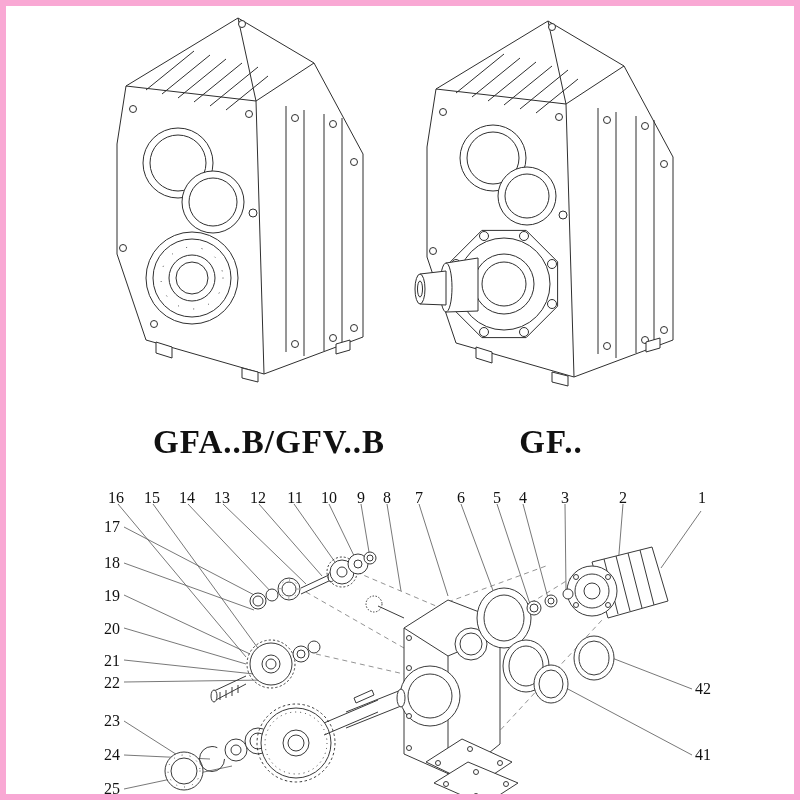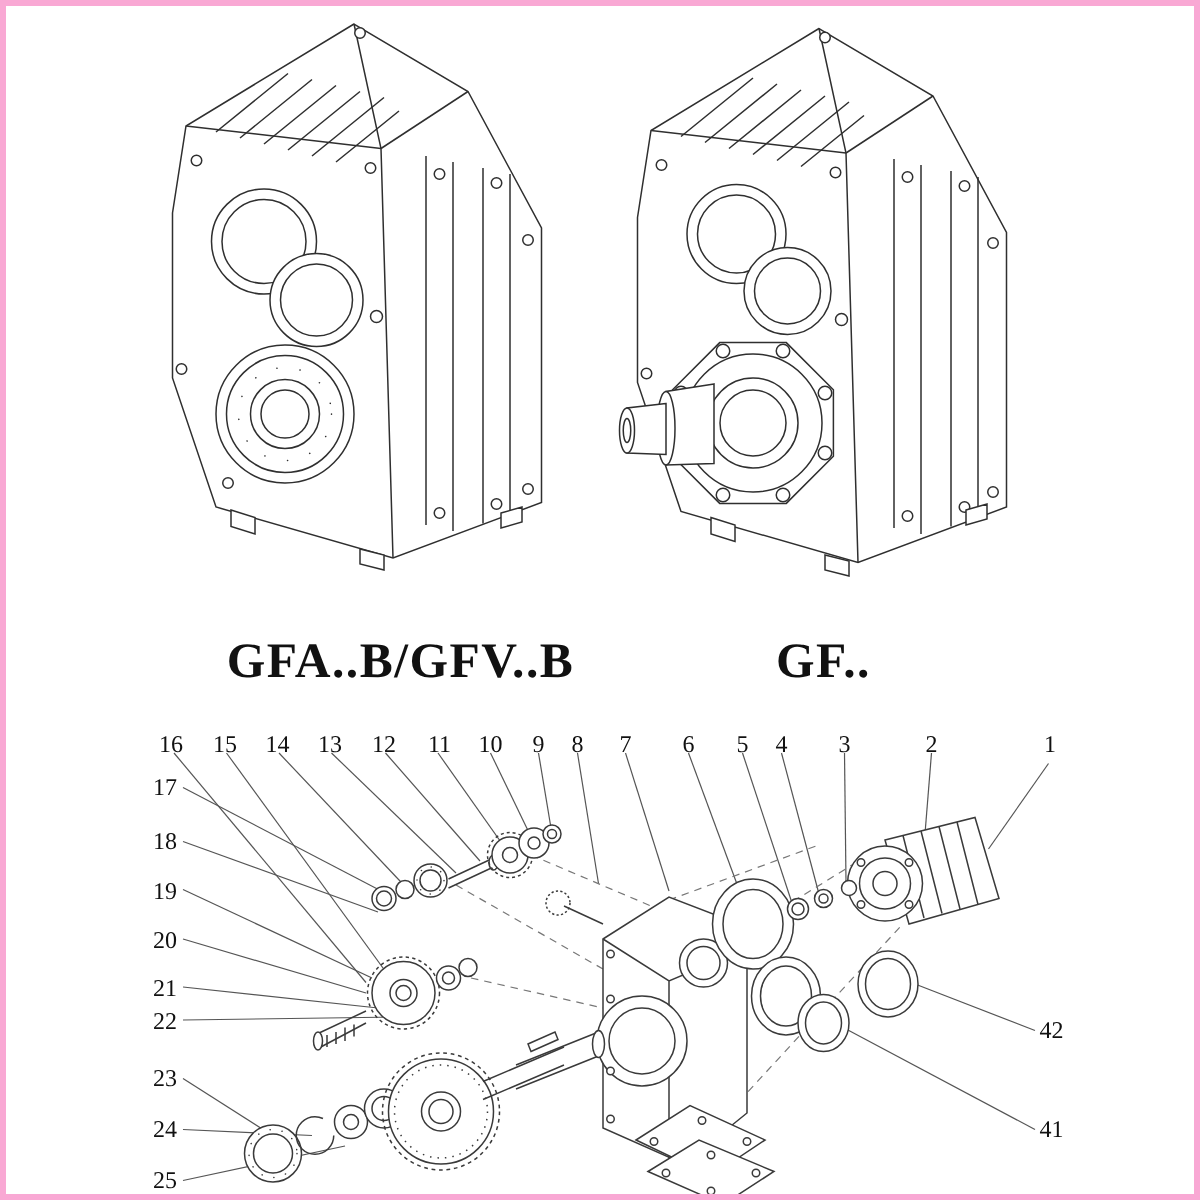--- a/index.html
+++ b/index.html
@@ -1,17 +1,17 @@
 <!DOCTYPE html>
 <html><head>
 <meta charset="utf-8">
 <style>
   html,body{margin:0;padding:0;background:#ffffff;}
   .page{width:800px;height:800px;position:relative;background:#fff;
-        border:4px solid #f9a8d4;box-sizing:border-box;overflow:hidden;
+        border:6px solid #f9a8d4;box-sizing:border-box;overflow:hidden;
         font-family:"Liberation Serif",serif;}
   svg{display:block;}
   text{font-family:"Liberation Serif",serif;fill:#111;}
   .caption{font-weight:bold;font-size:33px;letter-spacing:1px;}
   .callout{font-size:16px;}
   .ln{stroke:#2f2f2f;stroke-width:1;fill:none;}
   .lnw{stroke:#2f2f2f;stroke-width:1;fill:#ffffff;}
   .leader{stroke:#555;stroke-width:0.8;fill:none;}
   .dash{stroke:#777;stroke-width:0.8;fill:none;stroke-dasharray:5 4;}
   .xp{stroke:#3a3a3a;stroke-width:1;fill:none;}

